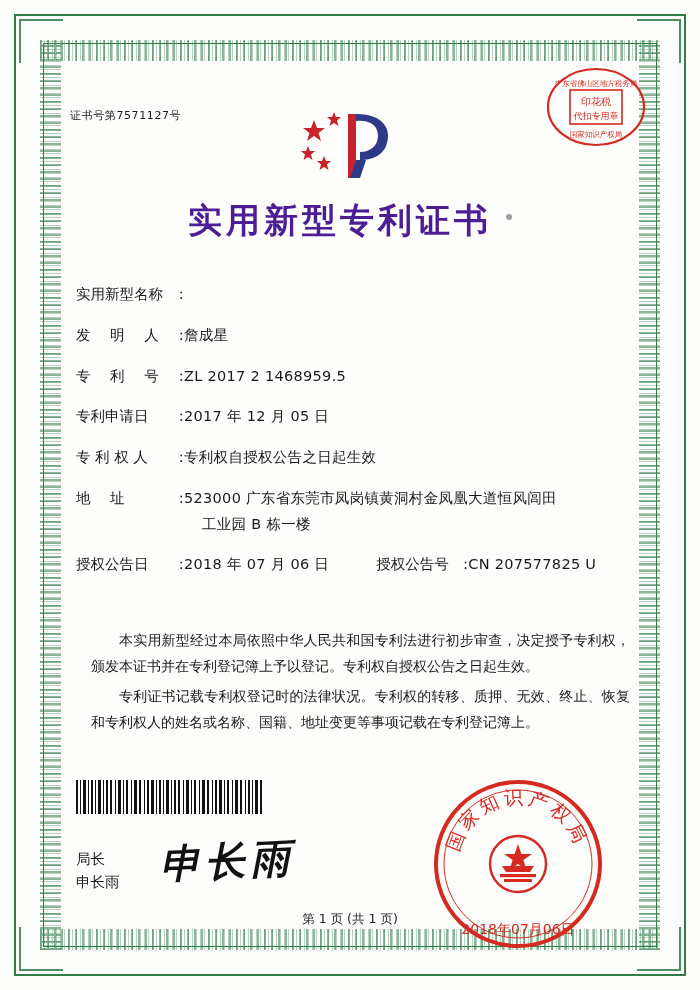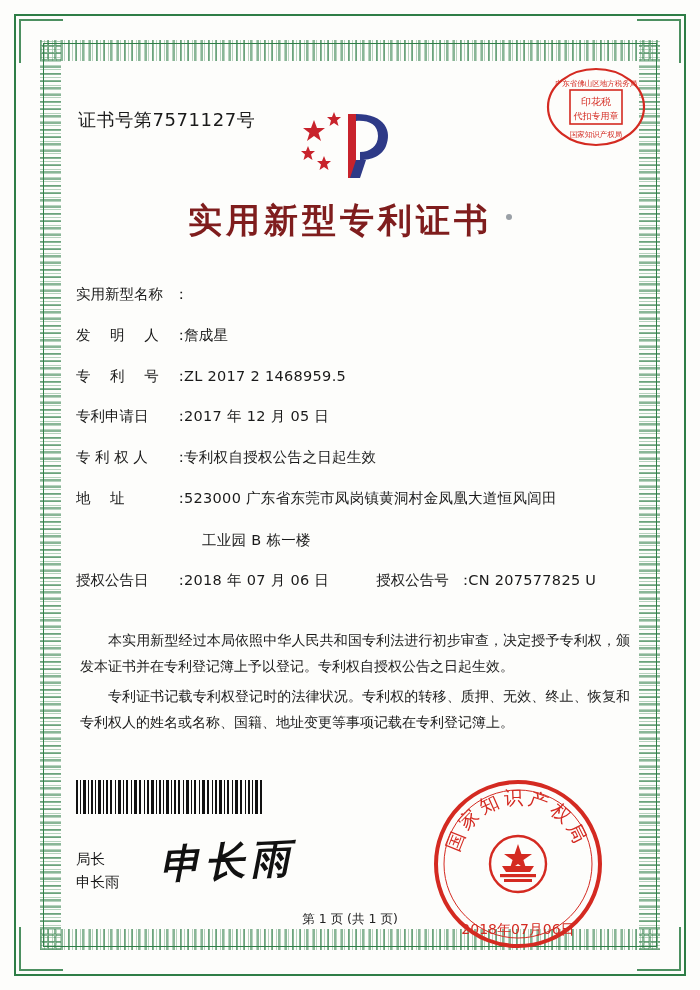--- a/index.html
+++ b/index.html
@@ -72,23 +72,23 @@
   .corner.br { right: 19px; bottom: 19px; border-left: none;  border-top: none; }
 
   
   .content {
     position: absolute;
     left: 58px; top: 58px; right: 58px; bottom: 58px;
   }
 
   .cert-no {
     position: absolute;
-    left: 20px;
+    left: 12px;
     top: 50px;
-    font-size: 18px;
+    font-size: 11px;
     letter-spacing: .6px;
     color: #1a1a1a;
     white-space: nowrap;
   }
 
   
   .logo {
     position: absolute;
     left: 50%;
     transform: translateX(-50%);
@@ -109,21 +109,21 @@
 
   .title {
     position: absolute;
     left: 0; right: 0;
     top: 140px;
     text-align: center;
     font-family: "DejaVu Serif", "Liberation Serif", serif;
     font-weight: bold;
     font-size: 34px;
     letter-spacing: 4px;
-    color: #7f1d1d;
+    color: #4c1d95;
   }
   .title-dot {
     display: inline-block;
     width: 6px; height: 6px;
     border-radius: 50%;
     background: #9aa0a6;
     vertical-align: super;
     margin-left: 14px;
   }
 
@@ -151,21 +151,21 @@
     flex: 0 0 auto;
     width: 10px;
     text-align: left;
   }
   .field-value {
     flex: 1 1 auto;
     letter-spacing: .3px;
   }
   .field-value .line2 {
     display: block;
-    margin-top: 20px;
+    margin-top: 4px;
     margin-left: 18px;
   }
 
   .dual-row {
     display: flex;
     align-items: flex-end;
     margin-bottom: 12px;
   }
   .dual-left { flex: 0 0 54%; display: flex; }
   .dual-right { flex: 1 1 auto; display: flex; }
@@ -173,21 +173,21 @@
   .paragraphs {
     position: absolute;
     left: 18px;
     right: 12px;
     top: 570px;
     font-size: 14px;
     line-height: 1.85;
     text-align: justify;
   }
   .paragraphs p {
-    margin: 0 0 4px 4px;
+    margin: 0 0 4px 15px;
     text-indent: 28px;
   }
 
   
   .barcode {
     position: absolute;
     left: 18px;
     top: 722px;
     width: 188px;
     height: 34px;

